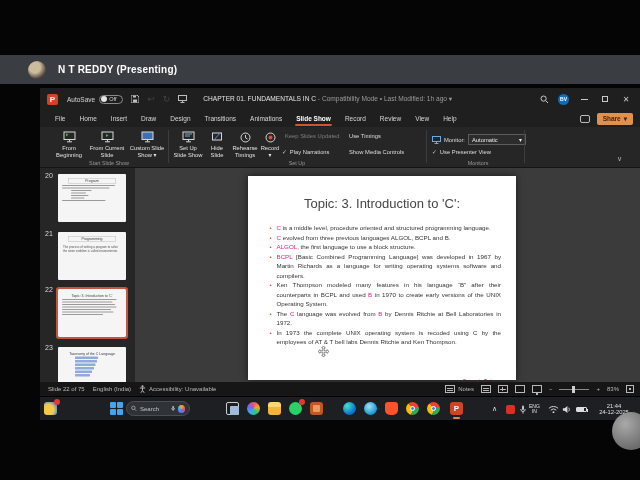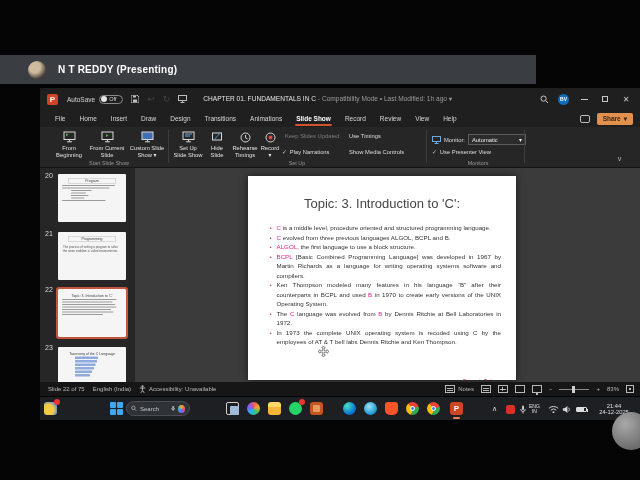--- a/index.html
+++ b/index.html
@@ -1,21 +1,21 @@
 <!DOCTYPE html>
 <html><head>
 <meta charset="utf-8">
 <style>
   * { margin:0; padding:0; box-sizing:border-box; }
   html,body { width:640px; height:480px; background:#050505; overflow:hidden;
     font-family:"Liberation Sans", sans-serif; }
   .abs { position:absolute; }
 
   
-  #meet-bar { position:absolute; left:0; top:55px; width:536px; height:29px;
+  #meet-bar { position:absolute; left:0; top:55px; width:640px; height:29px;
     background:#3a3d42; display:flex; align-items:center; }
   #meet-avatar { width:18px; height:18px; border-radius:50%; margin-left:28px;
     background:radial-gradient(circle at 38% 35%, #cdbb9d 0 34%, #4a4038 72%); }
   #meet-name { color:#fff; font-size:10px; font-weight:bold; margin-left:12px; letter-spacing:.2px; }
 
   
   #desktop { position:absolute; left:40px; top:88px; width:600px; height:332px; background:#1f1f1f; }
   #ppt { position:absolute; left:0; top:0; width:600px; height:308px; background:#262626; }
 
   

